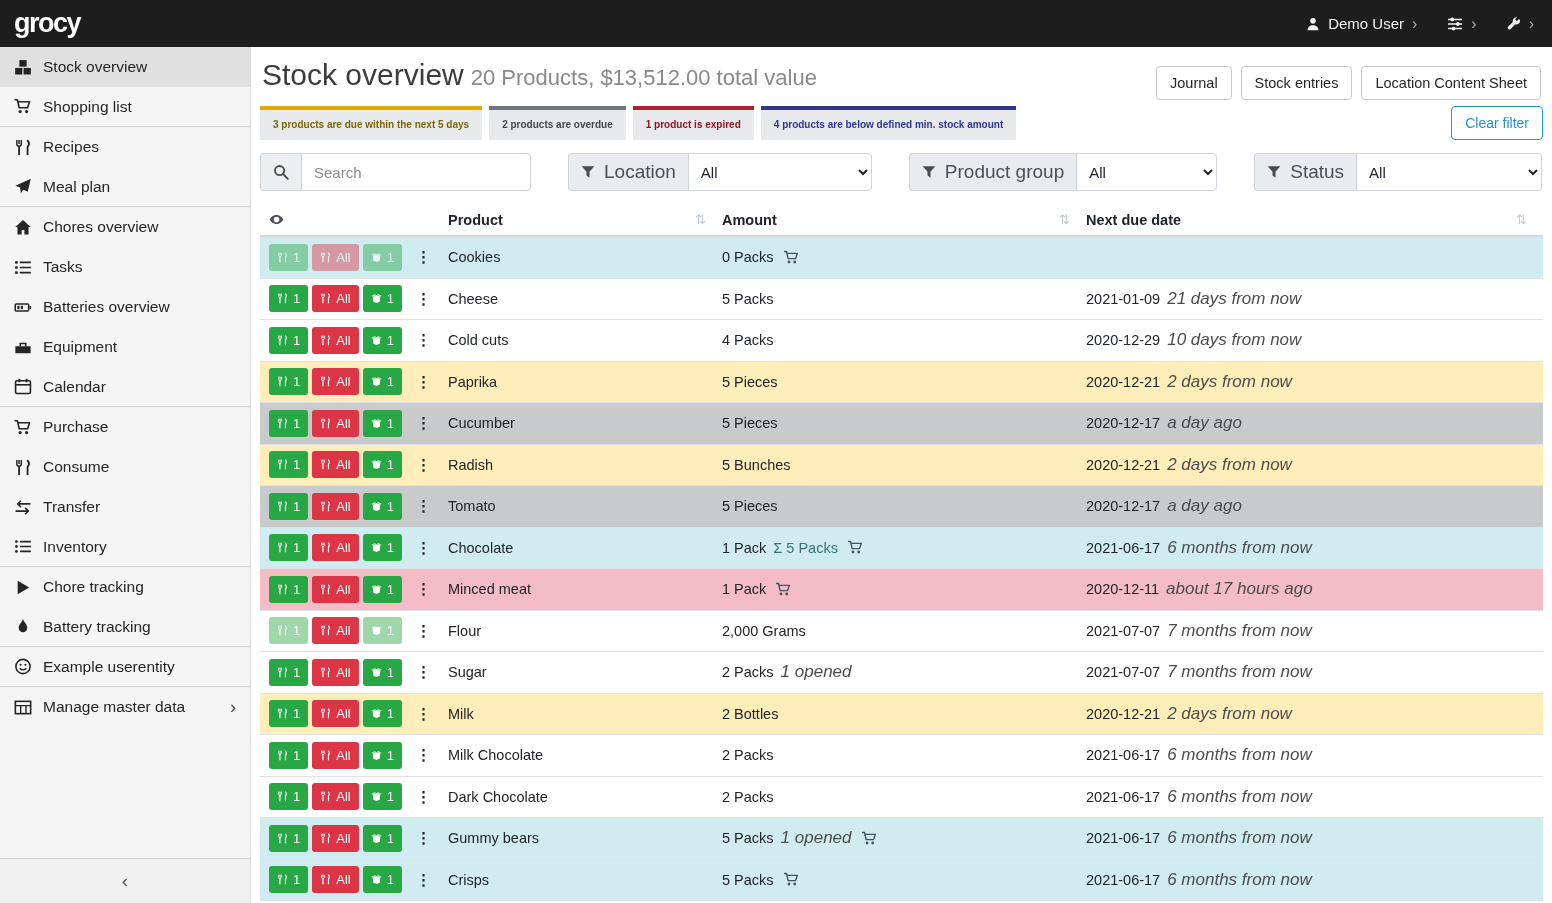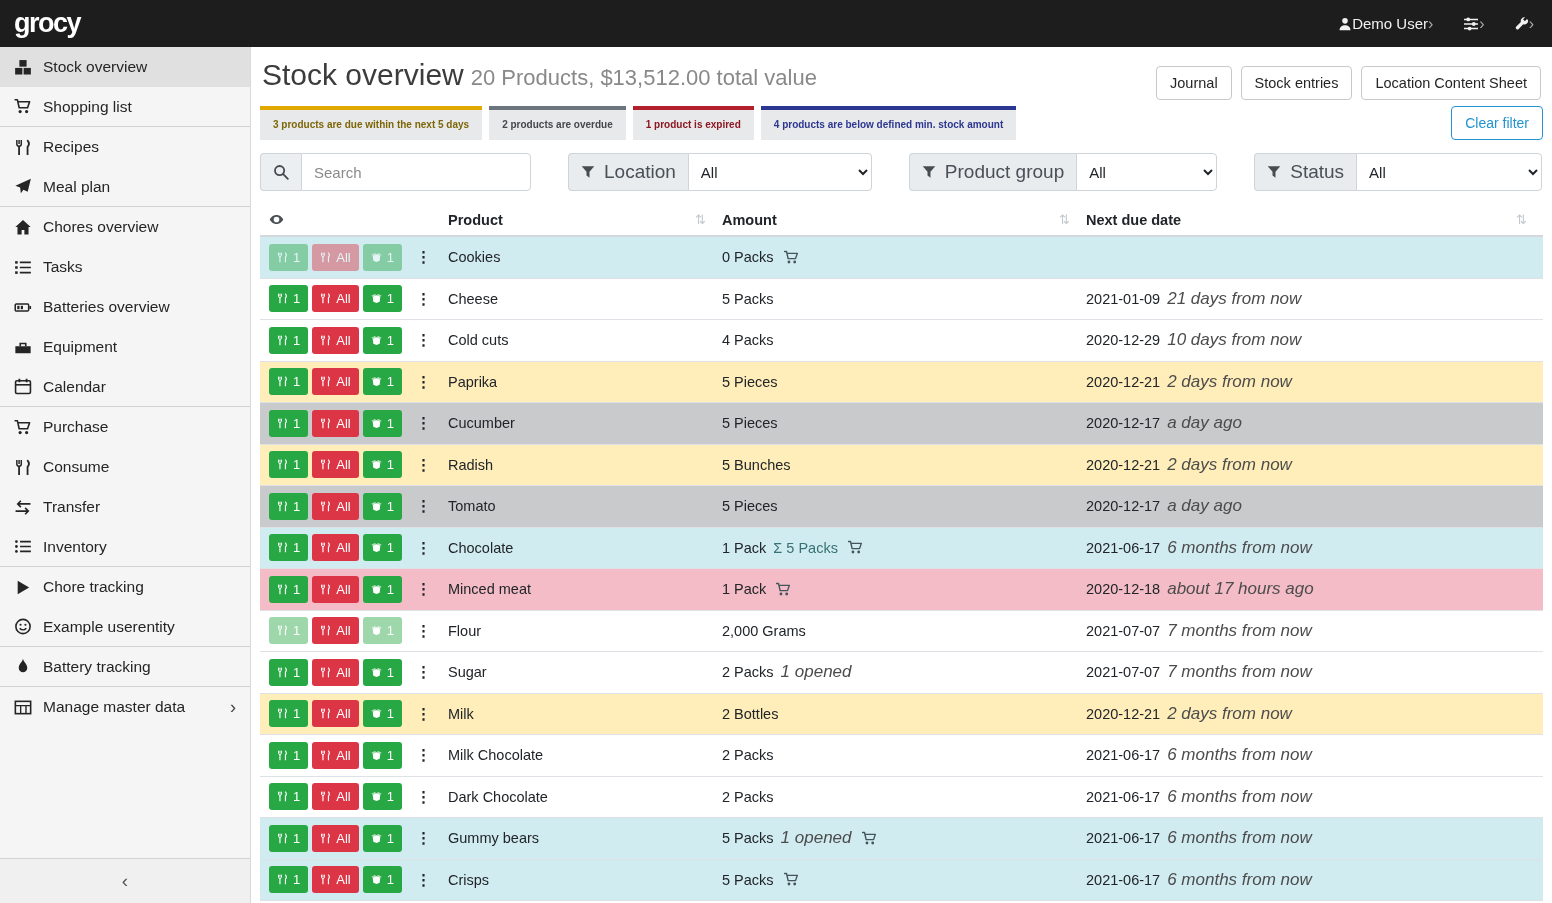--- a/index.html
+++ b/index.html
@@ -7,21 +7,21 @@
   body { font-family: "Liberation Sans", sans-serif; background: #fff; color: #212529; }
   svg { display: block; }
   button { font-family: inherit; cursor: pointer; }
 
   .app { width: 100%; height: 100%; display: flex; flex-direction: column; }
 
   
   .navbar { flex: 0 0 47px; background: var(--c-navbar-bg, #1d1d1d); display: flex; align-items: center; justify-content: space-between; padding: 0 18px 0 14px; }
   .logo { color: #fff; font-size: 27px; font-weight: bold; letter-spacing: -1.5px; }
   .nav-right { display: flex; align-items: center; gap: 30px; }
-  .nav-item { display: flex; align-items: center; color: #f1f1f1; font-size: 15px; cursor: pointer; }
+  .nav-item { display: flex; align-items: center; gap: 8px; color: #f1f1f1; font-size: 15px; cursor: pointer; }
   .nav-item svg { color: #f1f1f1; }
   .icon14 { width: 14px; height: 14px; }
   .icon16 { width: 16px; height: 16px; }
   .nav-chevron { color: #a8a8a8; font-size: 16px; line-height: 1; }
 
   .frame { flex: 1; display: flex; min-height: 0; }
 
   
   .sidebar { flex: 0 0 251px; background: var(--c-sidebar-bg, #f5f5f5); border-right: 1px solid #d9d9d9; display: flex; flex-direction: column; }
   .menu { flex: 1; overflow: hidden; }
@@ -312,30 +312,30 @@
   </div>
           <div class="side-item">
     <svg class="s-icon">
               <use href="#i-play"></use>
             </svg>
     <span class="s-label">Chore tracking</span>
 
   </div>
           <div class="side-item divider-after">
     <svg class="s-icon">
+              <use href="#i-flame"></use>
+            </svg>
+    <span class="s-label">Battery tracking</span>
+
+  </div>
+          <div class="side-item divider-after">
+    <svg class="s-icon">
               <use href="#i-smile"></use>
             </svg>
     <span class="s-label">Example userentity</span>
-
-  </div>
-          <div class="side-item divider-after">
-    <svg class="s-icon">
-              <use href="#i-flame"></use>
-            </svg>
-    <span class="s-label">Battery tracking</span>
 
   </div>
           <div class="side-item">
     <svg class="s-icon">
               <use href="#i-table"></use>
             </svg>
     <span class="s-label">Manage master data</span>
     <span class="s-chevron">›</span>
   </div>
         </div>
@@ -719,21 +719,21 @@
     </div>
     <div class="cell">Minced meat</div>
     <div class="amount-cell">
       <span>1 Pack</span>
 
       <svg class="cart">
                   <use href="#i-cart"></use>
                 </svg>
     </div>
     <div class="due-cell">
-      <span>2020-12-18</span>
+      <span>2020-12-11</span>
       <span class="note">about 17 hours ago</span>
     </div>
   </div>
             <div class="trow">
     <div class="actions">
       <button class="act-btn green disabled">
         <svg>
                     <use href="#i-utensils"></use>
                   </svg>
         <span>1</span>

